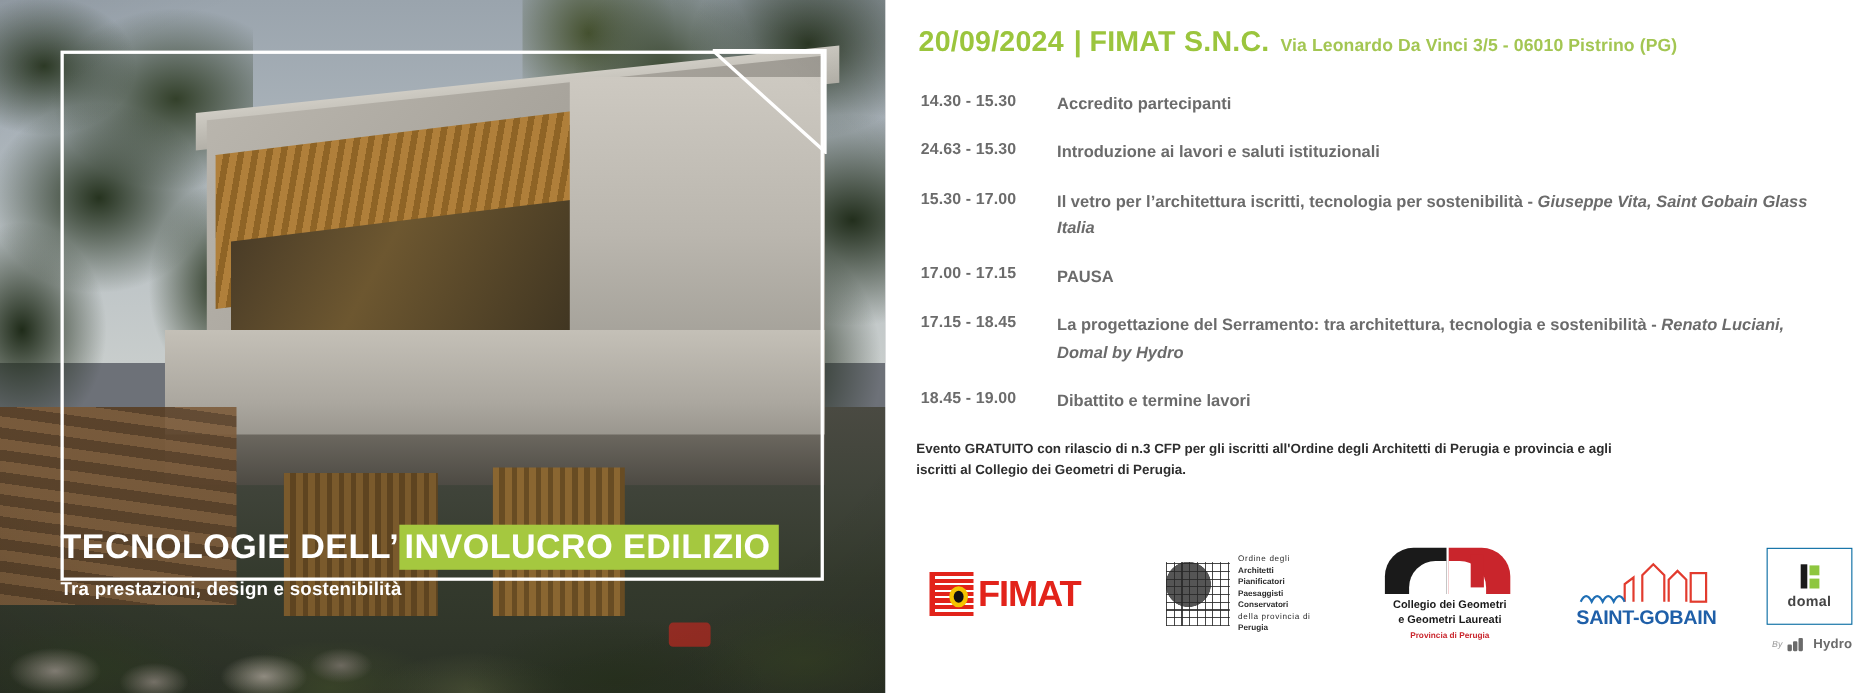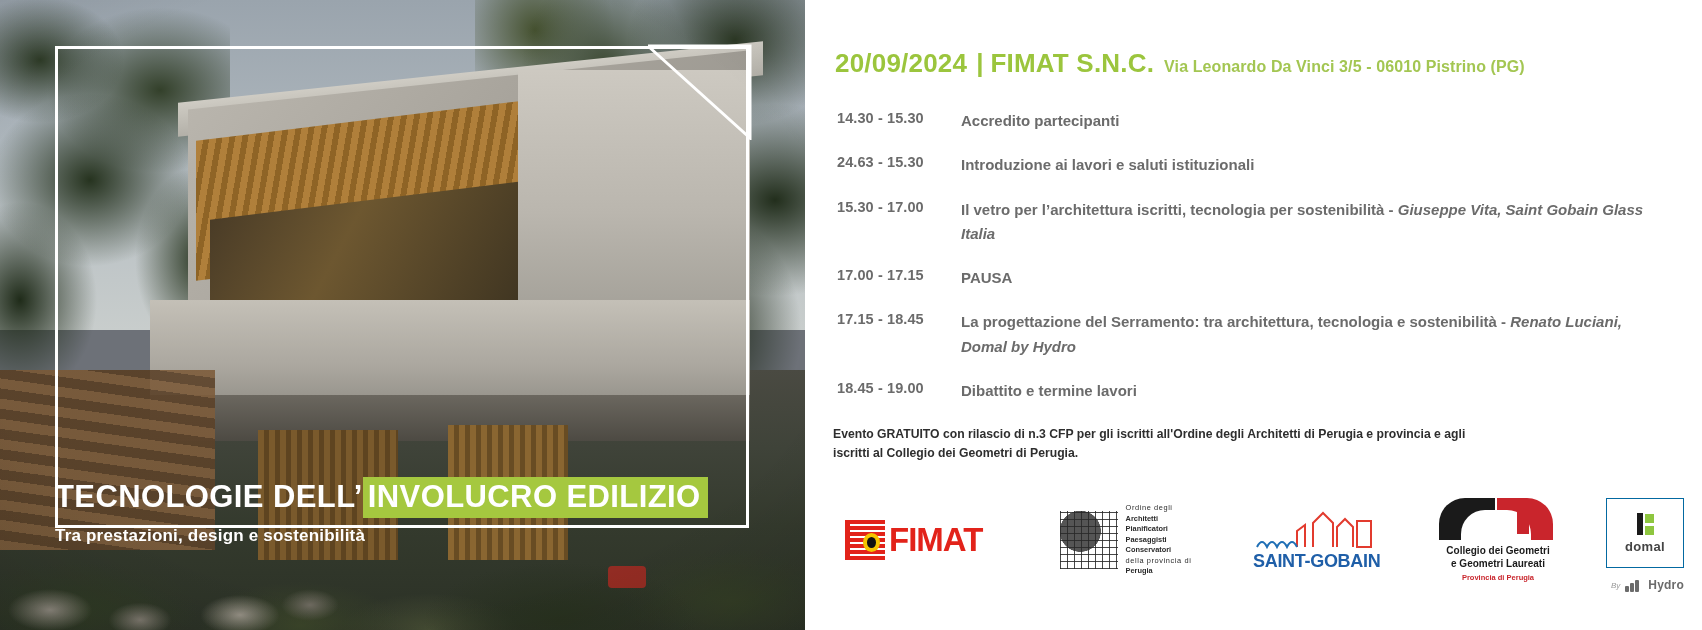--- a/index.html
+++ b/index.html
@@ -141,21 +141,21 @@
     background:#a5c83f; color:#ffffff; padding: 2px 7px 4px 5px;
   }
   .subheadline {
     margin-top: 12px;
     font-size: 17px; font-weight: 700; color:#ffffff; letter-spacing:.2px;
   }
 
   
   .content-panel {
     position:relative; flex:1 1 auto; height:630px;
-    background:#ffffff; padding: 48px 26px 0 26px;
+    background:#ffffff; padding: 22px 26px 0 26px;
   }
   .head-line {
     display:flex; align-items:baseline; flex-wrap:nowrap;
     white-space: nowrap; margin-left: 4px;
   }
   .head-date {
     font-size: 26px; font-weight: 700; color:#9bc53d; letter-spacing:.2px;
   }
   .head-sep {
     font-size: 26px; font-weight: 700; color:#9bc53d; margin: 0 7px 0 9px;
@@ -370,48 +370,48 @@
           <div class="lite">Ordine degli</div>
           <div>Architetti</div>
           <div>Pianificatori</div>
           <div>Paesaggisti</div>
           <div>Conservatori</div>
           <div class="lite">della provincia di</div>
           <div>Perugia</div>
         </div>
       </div>
 
+      <div class="logo-box logo-geom">
+        <div>
+          <div class="geom-mark">
+            <div class="geom-black"></div>
+            <div class="geom-red"></div>
+          </div>
+          <div class="geom-label">
+            <div>Collegio dei Geometri</div>
+            <div>e Geometri Laureati</div>
+          </div>
+          <div class="geom-sub">Provincia di Perugia</div>
+        </div>
+      </div>
+
       <div class="logo-box logo-sg">
         <div>
           <div class="sg-mark">
             <svg width="130" height="40" viewBox="0 0 130 40">
               <path d="M60 38 V14 L70 4 L80 14 V38" fill="none" stroke="#e23b2e" stroke-width="2"></path>
               <path d="M84 38 V18 L92 10 L100 18 V38" fill="none" stroke="#e23b2e" stroke-width="2"></path>
               <rect x="104" y="12" width="14" height="26" fill="none" stroke="#e23b2e" stroke-width="2"></rect>
               <path d="M44 38 V22 L52 16 V38" fill="none" stroke="#e23b2e" stroke-width="2"></path>
               <path d="M4 38 q5 -10 10 0 q5 -10 10 0 q5 -10 10 0 q5 -10 10 0" fill="none" stroke="#1f6fb5" stroke-width="2"></path>
             </svg>
           </div>
           <div class="sg-text">SAINT-GOBAIN</div>
         </div>
       </div>
-
-      <div class="logo-box logo-geom">
-        <div>
-          <div class="geom-mark">
-            <div class="geom-black"></div>
-            <div class="geom-red"></div>
-          </div>
-          <div class="geom-label">
-            <div>Collegio dei Geometri</div>
-            <div>e Geometri Laureati</div>
-          </div>
-          <div class="geom-sub">Provincia di Perugia</div>
-        </div>
-      </div>
     </div>
 
     <div class="logo-domal">
       <div class="domal-mark">
         <div class="dm-bar" style="height:22px"></div>
         <div>
           <div class="dm-g1"></div>
           <div class="dm-g2" style="margin-top:3px"></div>
         </div>
       </div>

